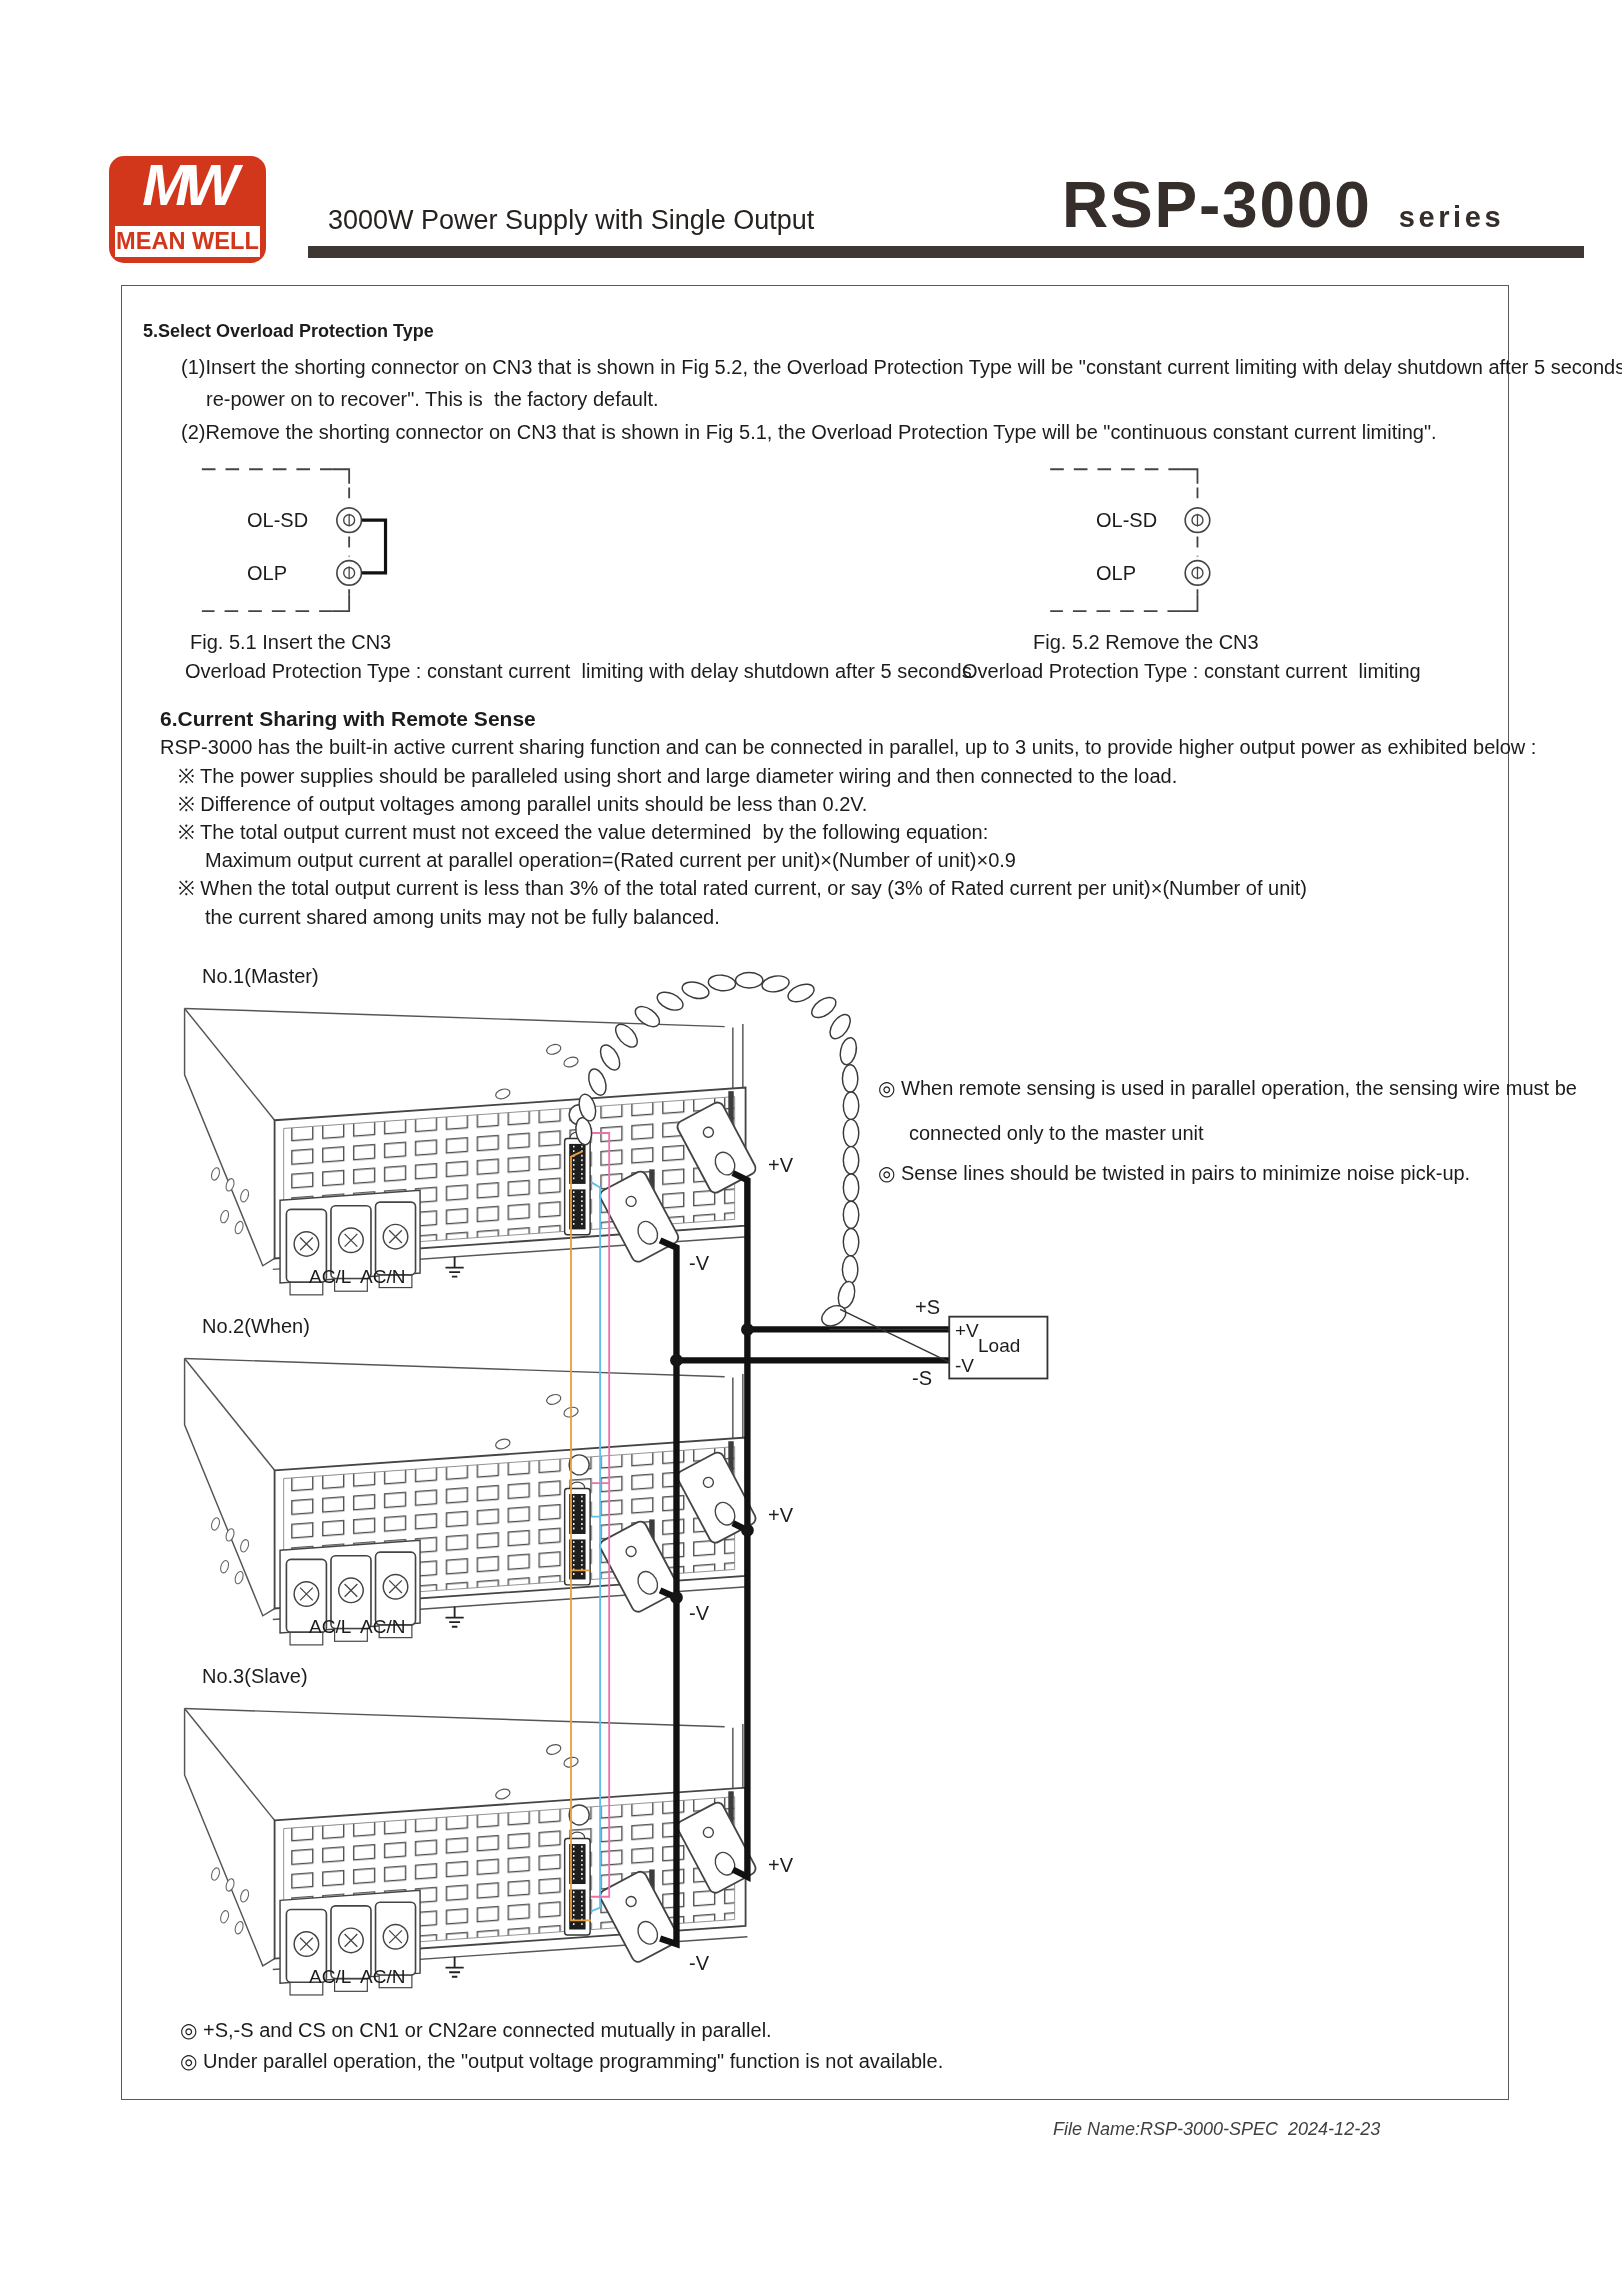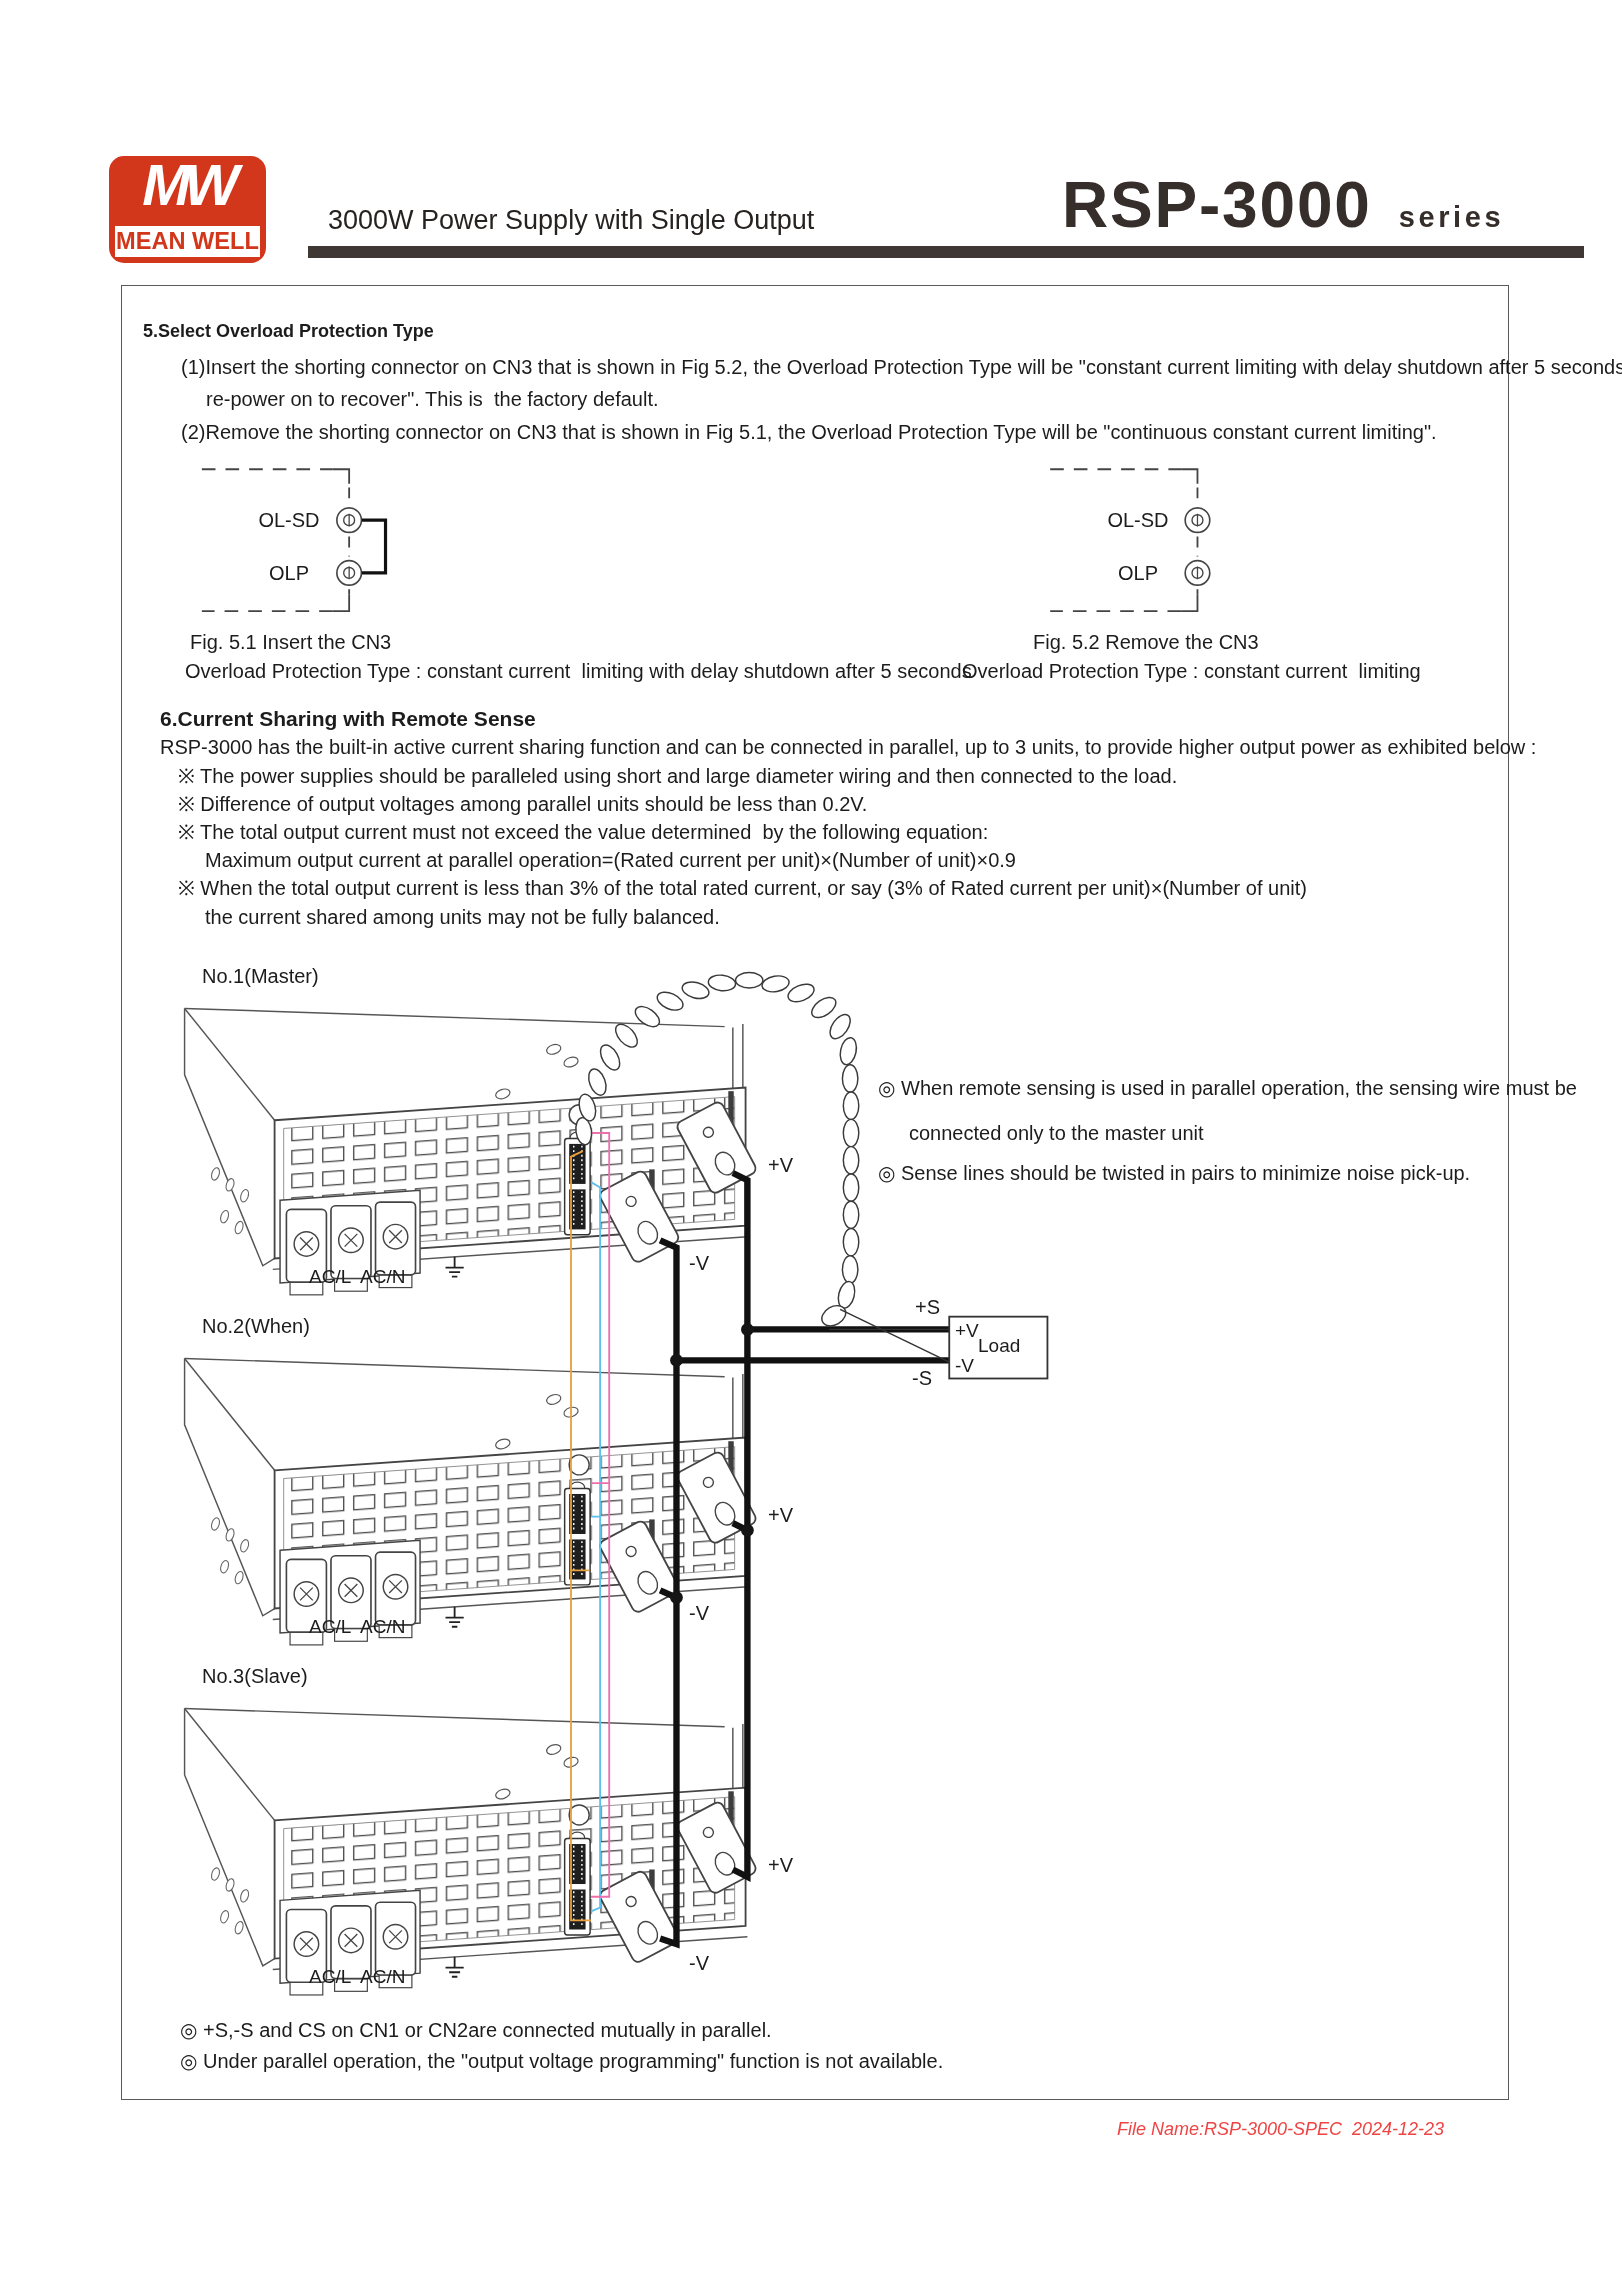--- a/index.html
+++ b/index.html
@@ -4,35 +4,35 @@
 <style>
   html,body{margin:0;padding:0;}
   body{
     width:1623px;height:2296px;position:relative;background:#ffffff;
     font-family:"Liberation Sans",sans-serif;color:#1c1c1c;overflow:hidden;
   }
   .abs{position:absolute;white-space:pre;}
   .t{font-size:20px;line-height:1.25;}
   .small{font-size:19px;}
   .bold{font-weight:bold;}
-  .right{text-align:center;}
+  .right{text-align:left;}
   
   #logo{position:absolute;left:109px;top:156px;width:157px;height:107px;background:#D2371B;border-radius:15px;}
   #logo-mw{position:absolute;top:-5.5px;left:0;right:0;text-align:center;font-style:italic;font-weight:bold;
            font-size:58px;color:#fff;letter-spacing:-6.4px;}
   #logo-band{position:absolute;left:6.4px;right:6.4px;bottom:6.4px;height:31px;background:#fff;color:#D2371B;
            font-weight:bold;font-size:23.6px;text-align:center;line-height:31px;}
   #subtitle{left:308px;top:205px;font-size:27px;color:#262220;margin-left:20px;}
   #series{left:1062px;top:173px;display:flex;align-items:baseline;}
   #series-name{font-size:64px;font-weight:bold;color:#362E2B;letter-spacing:1.8px;line-height:1;}
   #series-suffix{font-size:29px;font-weight:bold;color:#362E2B;letter-spacing:3.6px;margin-left:27px;}
   #header-rule{left:308px;top:246px;width:1276px;height:11.8px;background:#3E3734;}
   #content-border{left:121px;top:285px;width:1386px;height:1813px;border:1.8px solid #5a5a5a;}
   #diagram-svg{position:absolute;left:0;top:0;}
-  #footer-info{left:1053px;top:2119px;width:455px;text-align:center;font-size:18px;font-style:italic;color:#ef4444;}
+  #footer-info{left:1053px;top:2119px;width:455px;text-align:left;font-size:18px;font-style:italic;color:#404040;}
 </style>
 </head>
 <body>
 
 <div id="logo">
   <div id="logo-mw">MW</div>
   <div id="logo-band">MEAN WELL</div>
 </div>
 <div id="subtitle" class="abs">3000W Power Supply with Single Output</div>
 <div id="series" class="abs">

